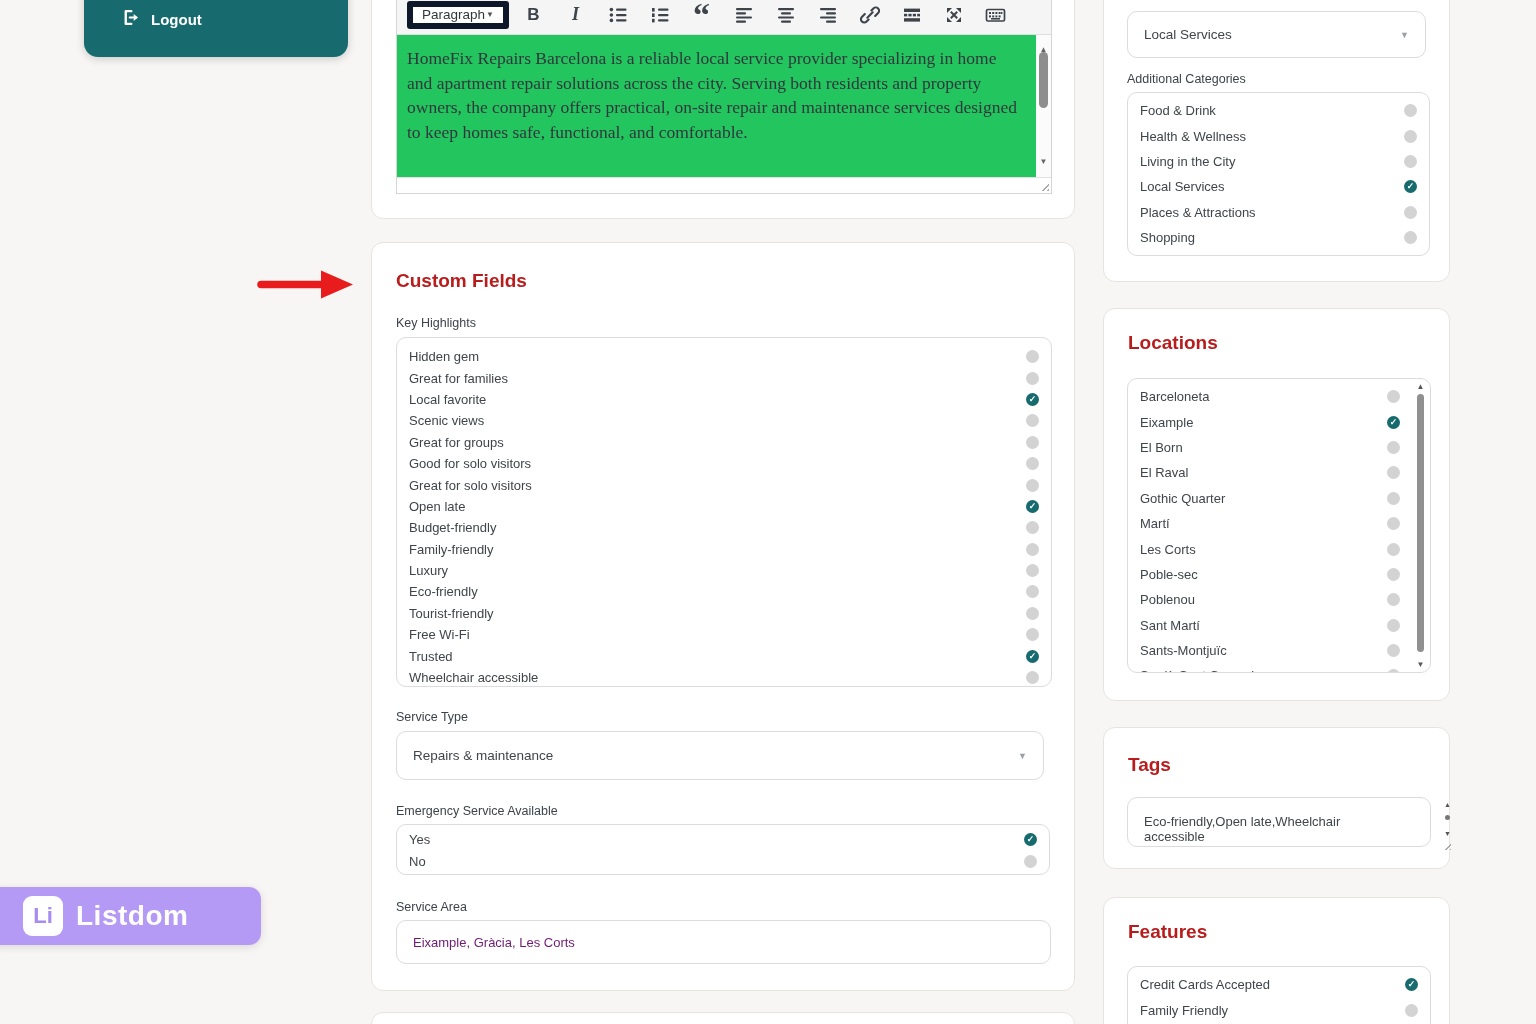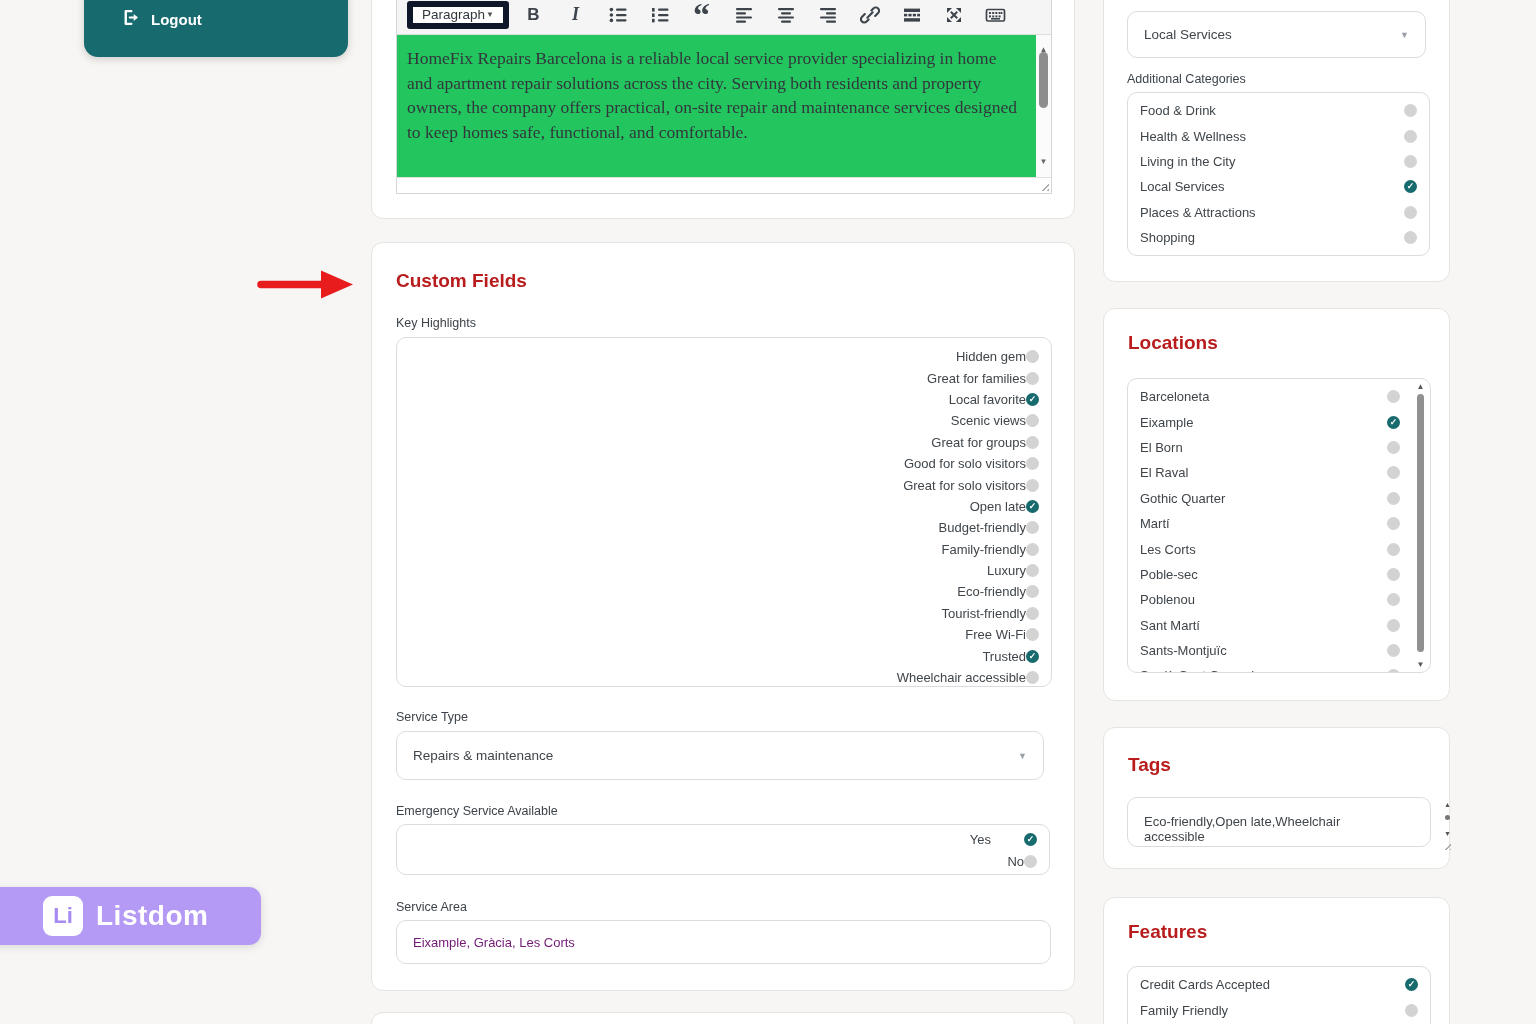--- a/index.html
+++ b/index.html
@@ -13,21 +13,21 @@
   .listbox { position:absolute; background:#fff; border:1px solid #dcdcde; border-radius:10px; }
   .selectbox { position:absolute; background:#fff; border:1px solid #dcdcde; border-radius:10px;
                display:flex; align-items:center; justify-content:space-between; padding:0 16px;
                font-size:13.5px; color:#3f454a; cursor:pointer; }
   .caret { font-size:9px; color:#9aa0a6; }
   .opt-row { display:flex; align-items:center; justify-content:space-between; font-size:13px; color:#3f454a; }
   .circle { width:14px; height:14px; border-radius:50%; background:#d3d3d3; flex:0 0 14px;
             display:flex; align-items:center; justify-content:center;
             color:#fff; font-size:9px; font-weight:bold; line-height:1; }
   .opt-row.checked .circle { background:#176b6e; }
-  .kh .opt-row { height:21.4px;justify-content:flex-end; }
+  .kh .opt-row { height:21.4px; }
   .side .opt-row { height:25.4px; }
   .side .circle, .kh .circle { width:13px; height:13px; flex-basis:13px; }
 
   
   .logout-card { position:absolute; left:84px; top:-18px; width:264px; height:75px;
                  background:#176b6e; border-radius:14px; box-shadow:0 2px 8px rgba(0,0,0,.18); }
   .logout-inner { position:absolute; left:37px; top:26px; display:flex; align-items:center; gap:11px;
                   color:#fff; font-size:15px; font-weight:bold; cursor:pointer; }
 
   
@@ -78,21 +78,21 @@
   .mini-scroll .dot { position:absolute; top:14px; left:4px; width:5px; height:5px; border-radius:50%; background:#777; }
   .mini-scroll .down { position:absolute; bottom:0; width:13px; text-align:center; font-size:7px; color:#555; }
   .tags-grip { position:absolute; left:338px; top:113px; width:9px; height:9px;
                background:repeating-linear-gradient(315deg,#aaa 0 1.2px, transparent 1.2px 3.4px);
                clip-path:polygon(100% 0, 100% 100%, 0 100%); cursor:nwse-resize; }
 
   
   .brand-badge { position:absolute; left:-12px; top:887px; width:273px; height:58px; background:#b49af5;
                  border-radius:12px; box-shadow:0 2px 8px rgba(0,0,0,.12);
                  display:flex; align-items:center; }
-  .brand-mark { width:40px; height:40px; background:#fff; border-radius:9px; margin-left:55px;
+  .brand-mark { width:40px; height:40px; background:#fff; border-radius:9px; margin-left:35px;
                 display:flex; align-items:center; justify-content:center;
                 color:#a78bf0; font-size:22px; font-weight:bold; }
   .brand-text { color:#fff; font-size:28px; font-weight:bold; margin-left:13px; letter-spacing:.5px; }
 </style>
 </head>
 <body>
 
 <div class="stage">
 
   <div class="logout-card">

